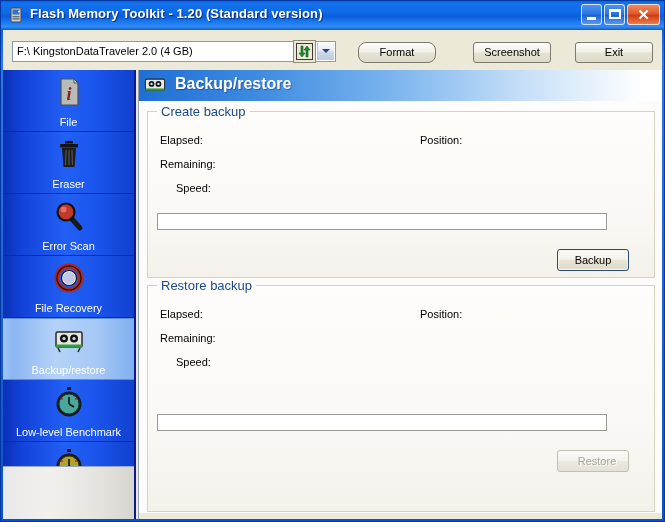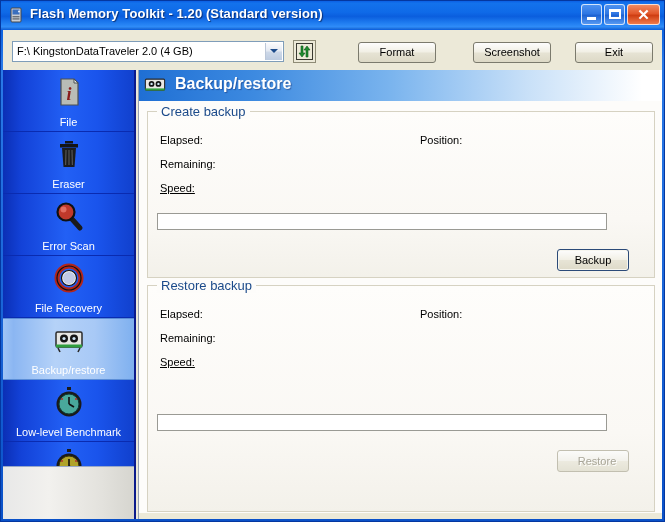--- a/index.html
+++ b/index.html
@@ -115,21 +115,21 @@
     top: 30px;
     width: 659px;
     height: 40px;
     background: #ece9d8;
     box-sizing: border-box;
   }
   .drive-combo {
     position: absolute;
     left: 9px;
     top: 11px;
-    width: 272px;
+    width: 324px;
     height: 21px;
     background: #ffffff;
     border: 1px solid #7f9db9;
     box-sizing: border-box;
     cursor: default;
   }
   .drive-combo-text {
     position: absolute;
     left: 4px;
     top: 3px;
@@ -171,21 +171,21 @@
     background: linear-gradient(to bottom, #fdfdfd 0%, #f1efe4 48%, #e6e3d4 52%, #ddd9c6 100%);
     border: 1px solid #7b7a6d;
     border-radius: 3px;
     box-sizing: border-box;
     font-size: 11px;
     color: #000;
     text-align: center;
     line-height: 19px;
     cursor: default;
   }
-  .tb-btn.format     { left: 355px; width: 78px; }
+  .tb-btn.format     { left: 355px; width: 78px; border-radius: 8px; }
   .tb-btn.screenshot { left: 470px; width: 78px; }
   .tb-btn.exit       { left: 572px; width: 78px; }
 
   
   .body-area {
     position: absolute;
     left: 3px;
     top: 70px;
     width: 659px;
     height: 449px;
@@ -302,21 +302,21 @@
     white-space: nowrap;
   }
   .stat-label {
     position: absolute;
     font-size: 11px;
     color: #000;
     white-space: nowrap;
   }
   .lbl-elapsed   { left: 12px; }
   .lbl-remaining { left: 12px; }
-  .lbl-speed     { left: 12px; text-decoration: underline; }
+  .lbl-speed     { left: 28px; }
   .lbl-position  { left: 272px; }
 
   .progress-bar {
     position: absolute;
     left: 9px;
     width: 450px;
     height: 17px;
     background: #ffffff;
     border: 1px solid #9a9a94;
     box-sizing: border-box;

